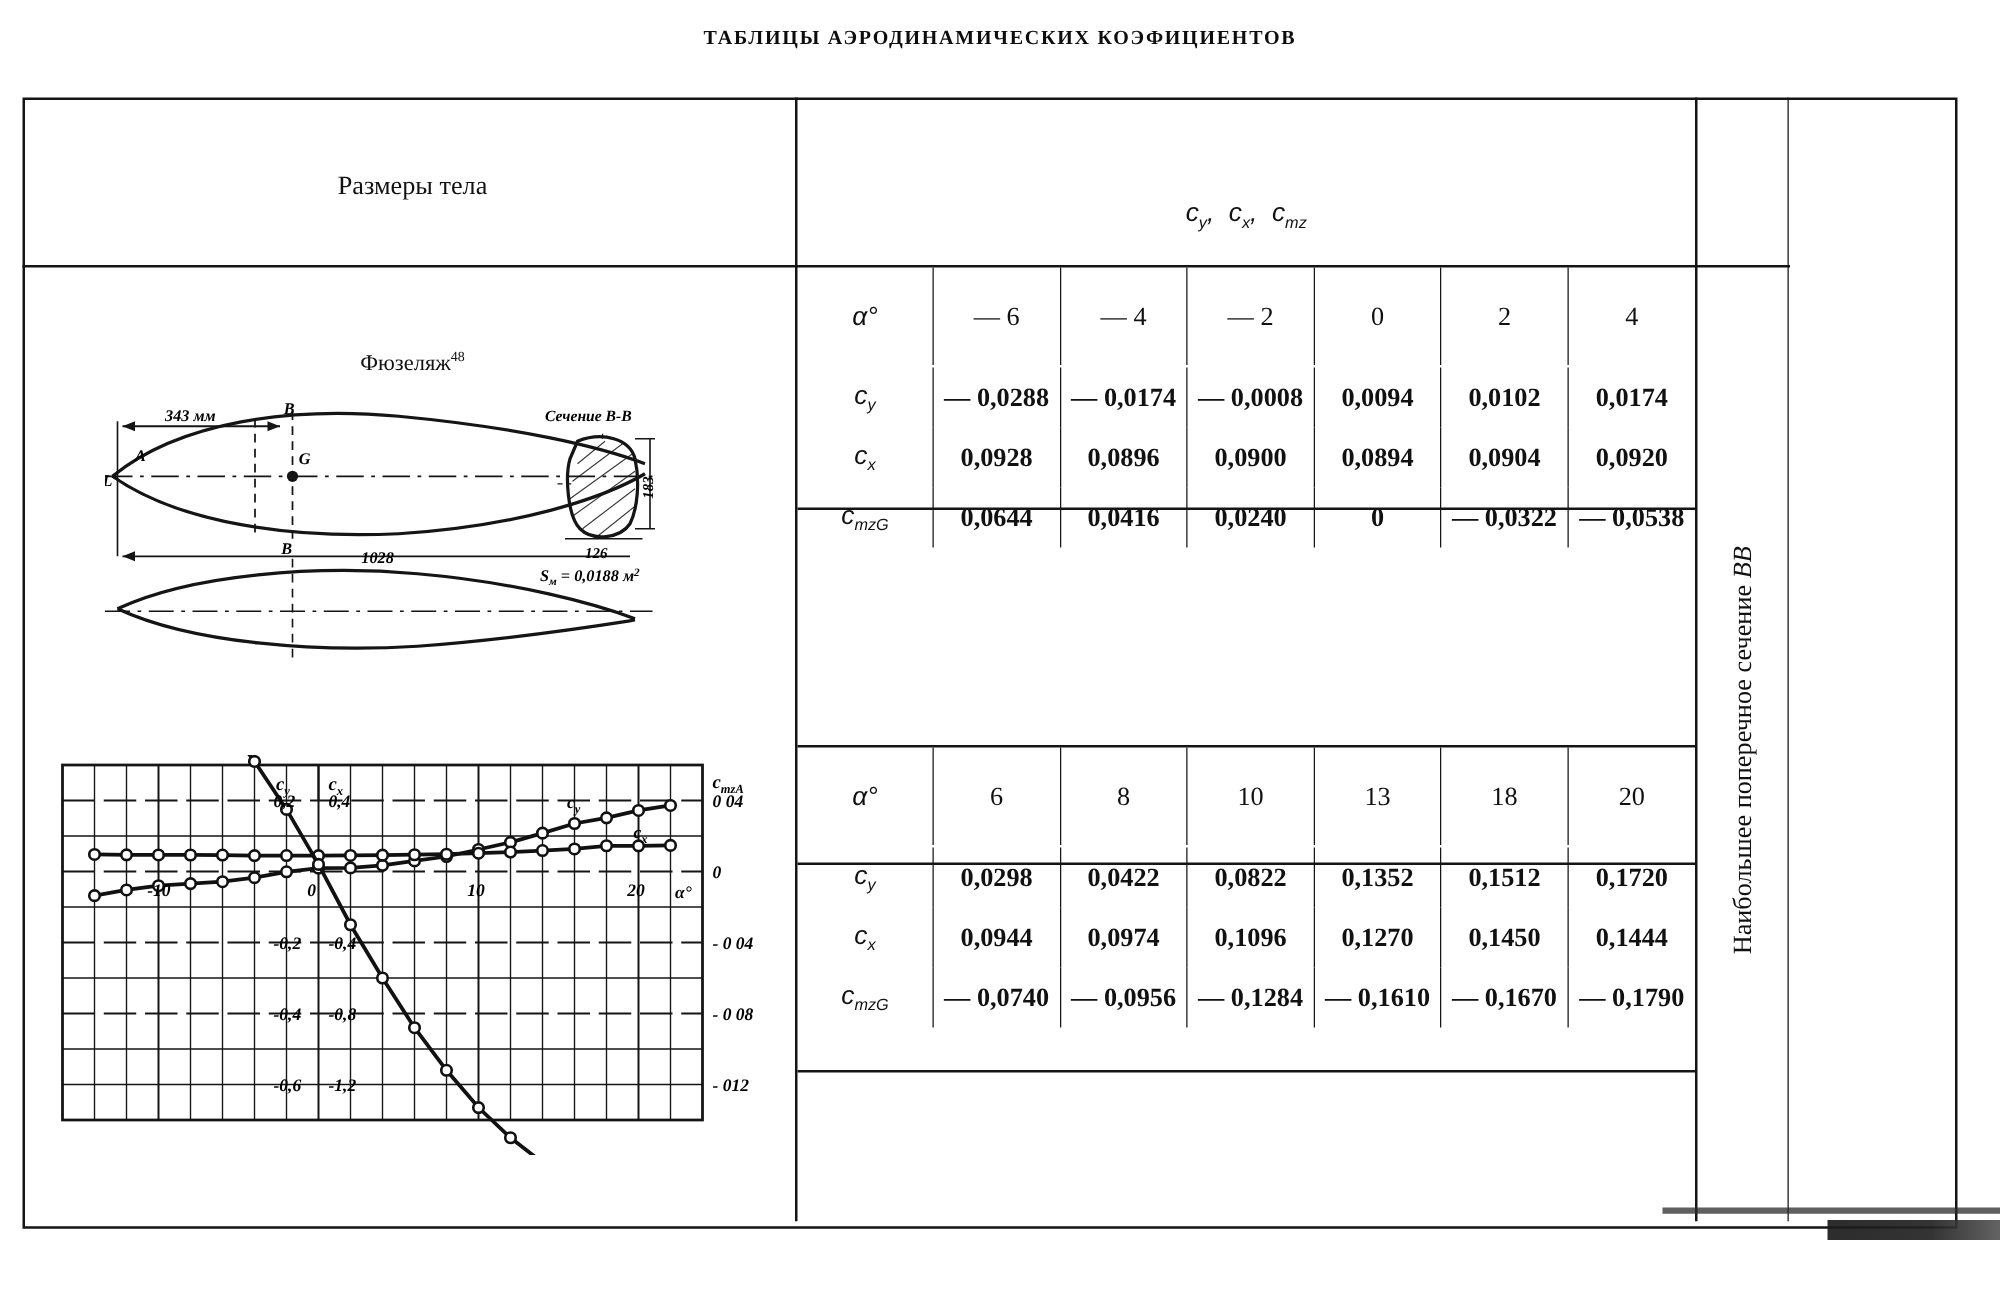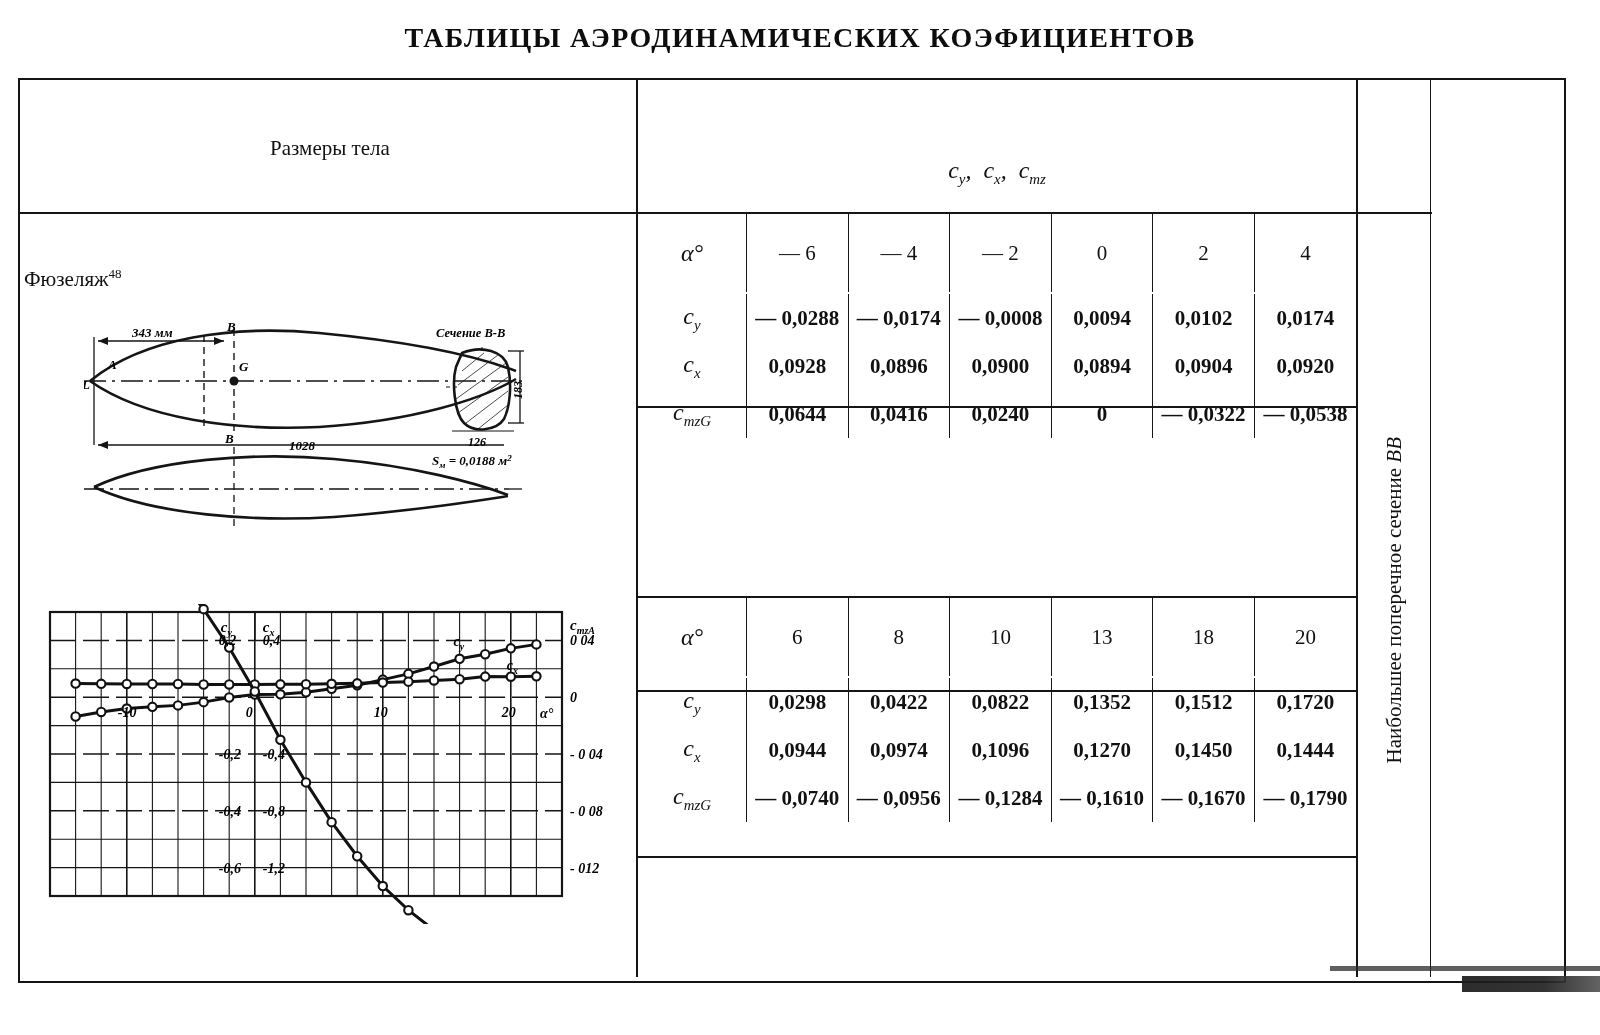--- a/index.html
+++ b/index.html
@@ -21,21 +21,21 @@
   }
   
   .doc-title {
     position: absolute;
     top: 22px;
     left: 0;
     width: 1600px;
     text-align: center;
     font-family: "Liberation Serif", serif;
     font-weight: bold;
-    font-size: 28px;
+    font-size: 16px;
     letter-spacing: 1.4px;
     color: #0d0d0d;
   }
   
   .frame {
     position: absolute;
     left: 18px;
     top: 78px;
     width: 1548px;
     height: 905px;
@@ -74,43 +74,43 @@
     align-items: center;
     justify-content: center;
     font-size: 21px;
   }
   .hdr-dims { left: 0; width: 612px; justify-content: center; }
   .hdr-coef { left: 614px; width: 718px; }
   .hdr-sm   { left: 1334px; width: 72px; }
   .hdr-re   { left: 1408px; width: 136px; }
   .sym {
     font-style: italic;
-    font-family: Liberation Serif, serif;
-    font-size: 24px;
+    font-family: Liberation Sans, sans-serif;
+    font-size: 21px;
     margin-top: 48px;
   }
   .sym sub {
     font-size: 0.62em;
     font-style: italic;
   }
   
   .left-panel {
     position: absolute;
     left: 0;
     top: 130px;
     width: 612px;
     height: 773px;
   }
   .fuselage-label {
     position: absolute;
-    top: 52px;
+    top: 66px;
     left: 0;
     width: 612px;
-    text-align: left;
-    font-size: 21px;
+    text-align: center;
+    font-size: 18px;
   }
   .fuselage-label sup { font-size: 0.62em; }
   .drawing {
     position: absolute;
     left: 60px;
     top: 105px;
     width: 540px;
     height: 210px;
   }
   .chart-wrap {

